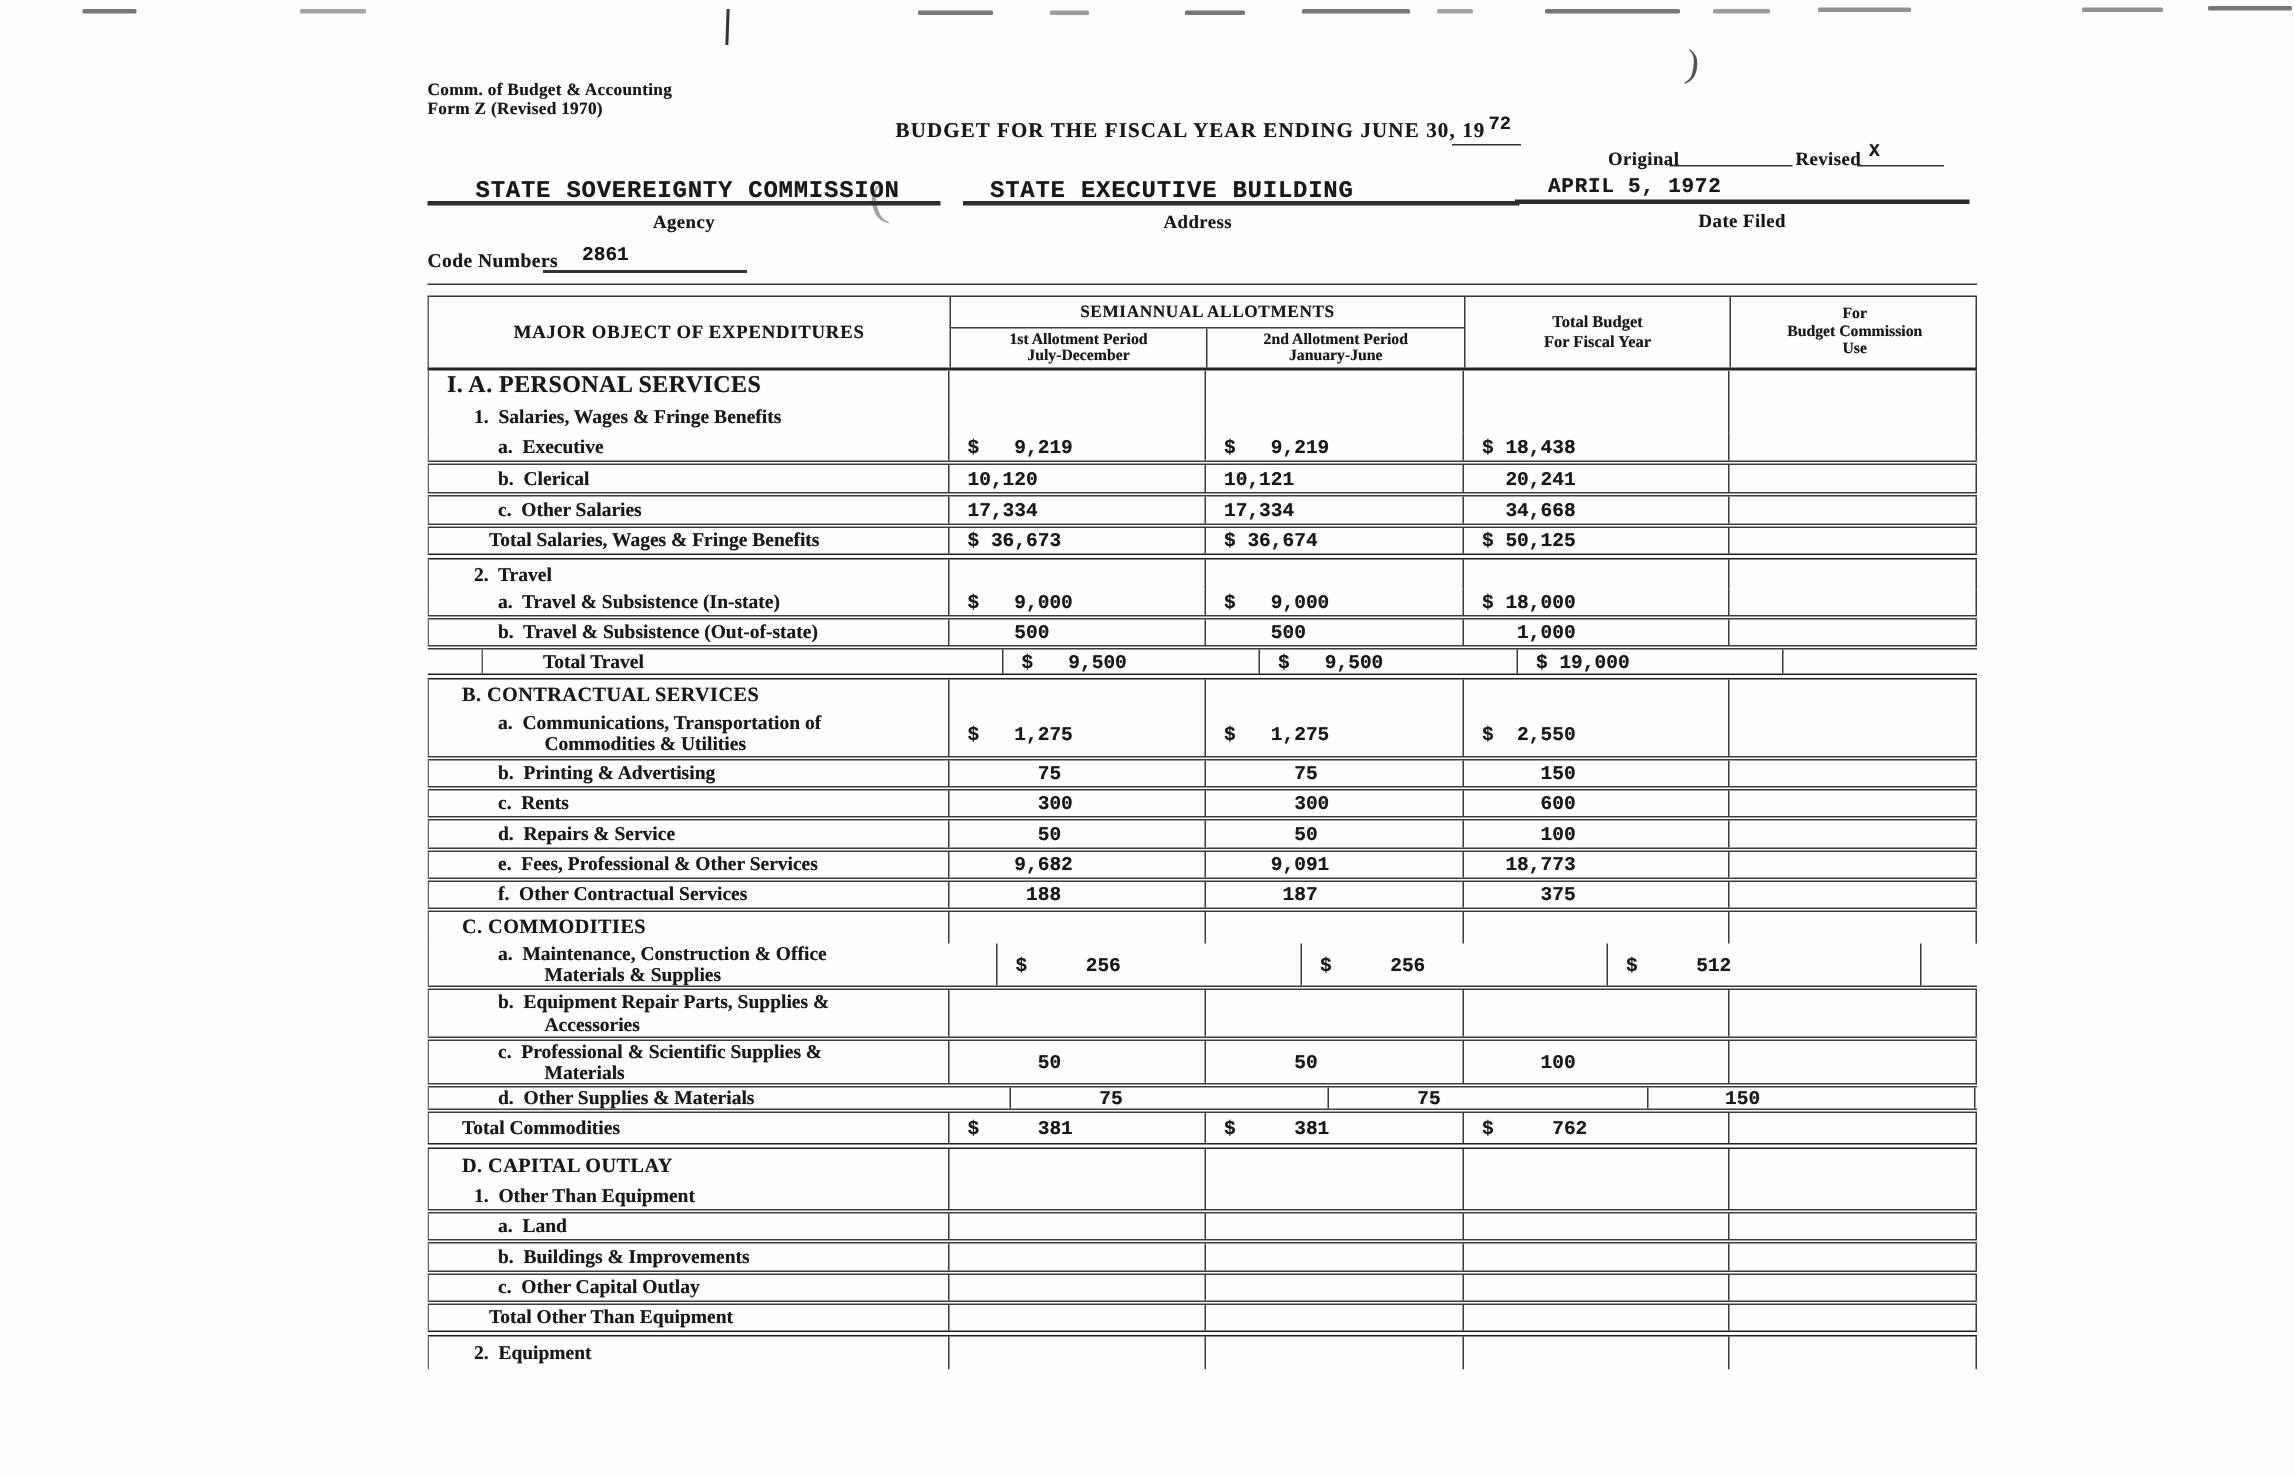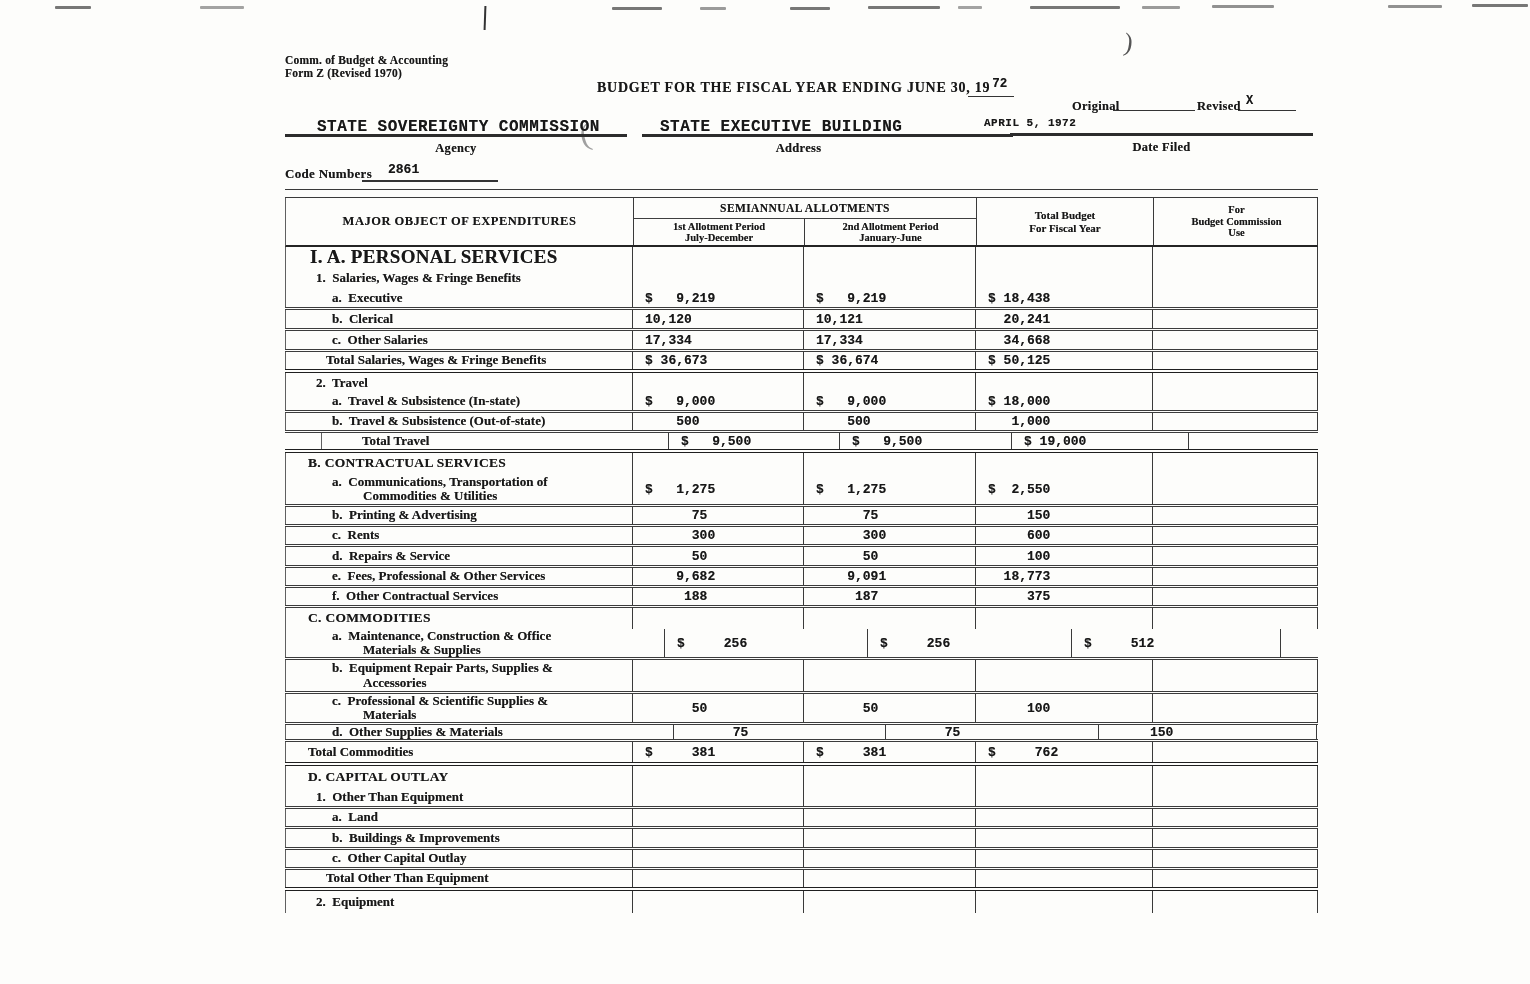--- a/index.html
+++ b/index.html
@@ -31,21 +31,21 @@
   .tbody{overflow:hidden;}
   .trow{display:grid;grid-template-columns:347px 171px 172px 177px 166px;box-sizing:border-box;}
   .trow.s{border-bottom:3px double #3c3c3c;}
   .trow.d{border-bottom:4px double #1f1f1f;}
   .cell{box-sizing:border-box;display:flex;align-items:center;overflow:hidden;}
   .cell.lab{border-left:1.5px solid #606060;font-size:13px;line-height:14.5px;font-weight:700;}
   .cell.val{border-left:1.6px solid #3a3a3a;font-family:"Liberation Mono","DejaVu Sans Mono",monospace;
             font-weight:700;font-size:13px;white-space:pre;padding-left:12px;}
   .cell.val:last-child{border-right:1.6px solid #3a3a3a;}
   .lab .txt{white-space:pre-wrap;display:block;}
-  .ind-sec1{margin-left:24px;font-size:19px;letter-spacing:.3px;text-align:right;}
+  .ind-sec1{margin-left:12px;font-size:16px;letter-spacing:.3px;text-align:right;}
   .ind-sec{margin-left:22px;font-size:13.5px;letter-spacing:.3px;}
   .ind-num{margin-left:30px;}
   .ind-alpha{margin-left:46px;}
   .ind-alpha2{margin-left:46px;padding-left:31px;text-indent:-31px;}
   .ind-tot{margin-left:40px;}
   .ind-tot2{margin-left:22px;}
   
   .dash{position:absolute;height:2.5px;background:#4a4a4a;opacity:.75;border-radius:1px;}
   .tick{position:absolute;width:2px;height:24px;background:#333;transform:rotate(2deg);}
   .squig{position:absolute;font-size:26px;color:#555;transform:rotate(8deg);font-family:"Liberation Serif",serif;}
@@ -89,21 +89,21 @@
   <div class="abs rule" style="left:1238px;top:110px;width:58px;"></div>
 
   <div class="abs mono typed ink" style="left:317px;top:118px;">STATE SOVEREIGNTY COMMISSION</div>
   <div class="abs rule-hv" style="left:285px;top:134px;width:342px;"></div>
   <div class="abs fieldlab ink" style="left:285px;top:141px;width:342px;text-align:center;">Agency</div>
 
   <div class="abs mono typed ink" style="left:660px;top:118px;">STATE EXECUTIVE BUILDING</div>
   <div class="abs rule-hv" style="left:642px;top:134px;width:371px;"></div>
   <div class="abs fieldlab ink" style="left:613px;top:141px;width:371px;text-align:center;">Address</div>
 
-  <div class="abs mono typed ink" style="left:984px;top:117px;font-size:11px;">APRIL 5, 1972</div>
+  <div class="abs mono typed ink" style="left:1032px;top:117px;font-size:14px;">APRIL 5, 1972</div>
   <div class="abs rule-hv" style="left:1010px;top:133px;width:303px;"></div>
   <div class="abs fieldlab ink" style="left:1010px;top:140px;width:303px;text-align:center;">Date Filed</div>
 
   <div class="abs fieldlab ink" style="left:285px;top:166px;font-size:13px;">Code Numbers</div>
   <div class="abs mono ink" style="left:388px;top:162px;font-size:13px;">2861</div>
   <div class="abs rule" style="left:362px;top:180px;width:136px;border-bottom-width:2px;"></div>
 
   <div class="abs table">
     <div class="dblline"></div>
     <div class="thead ink">

